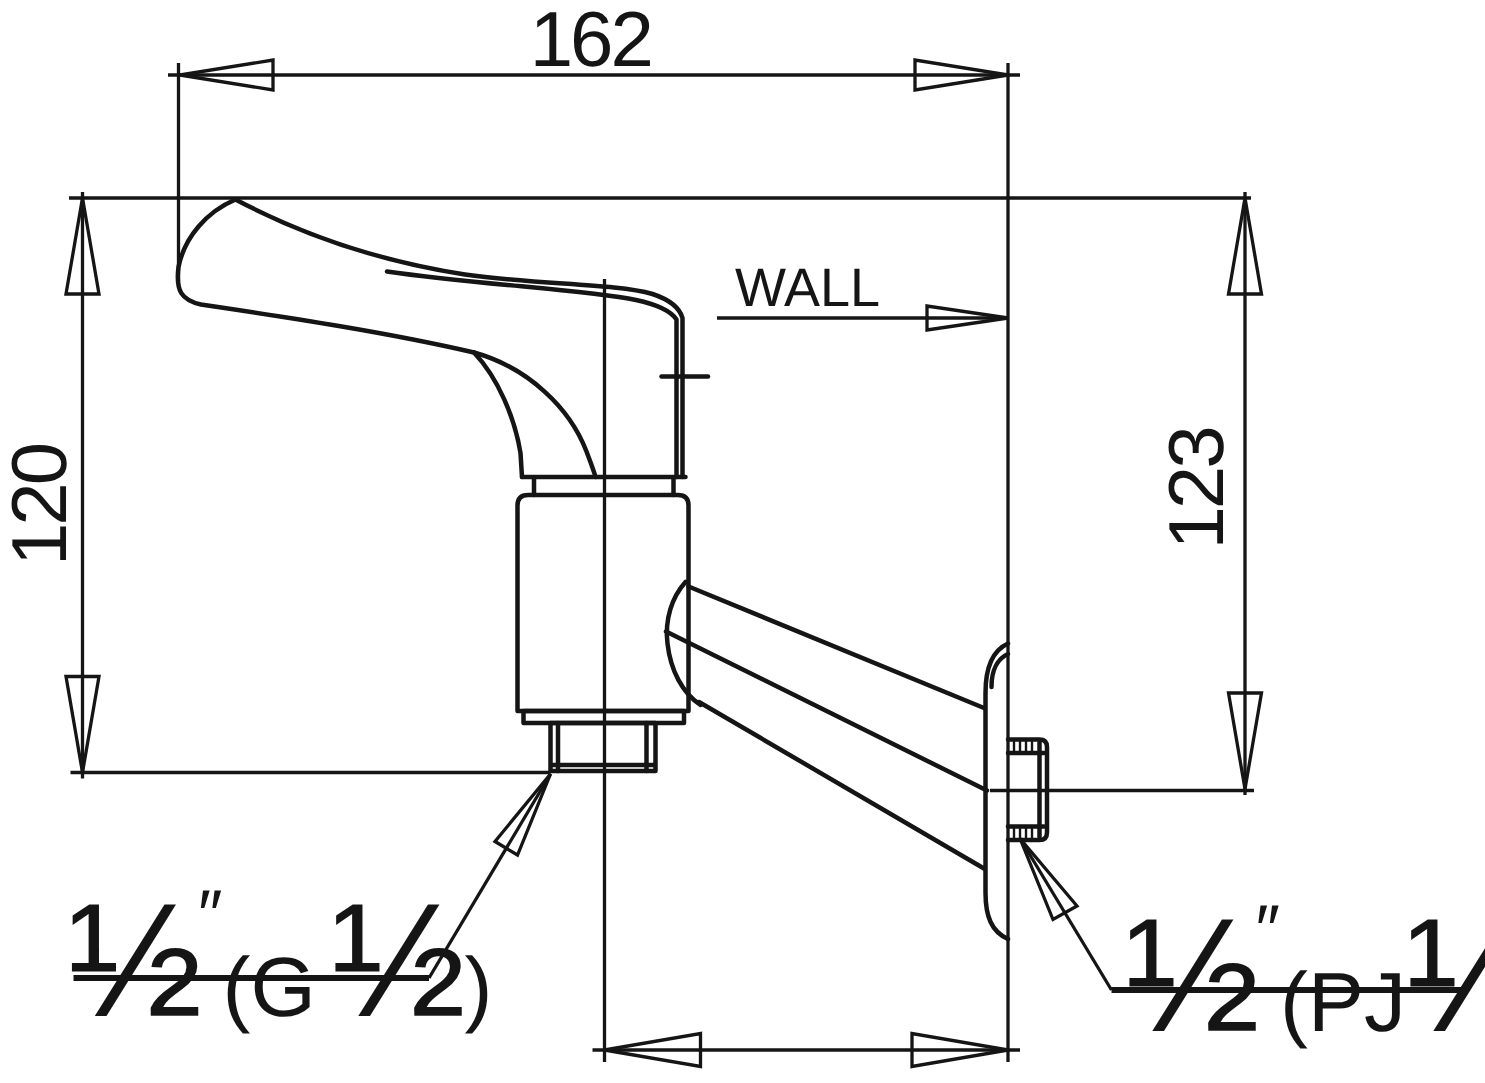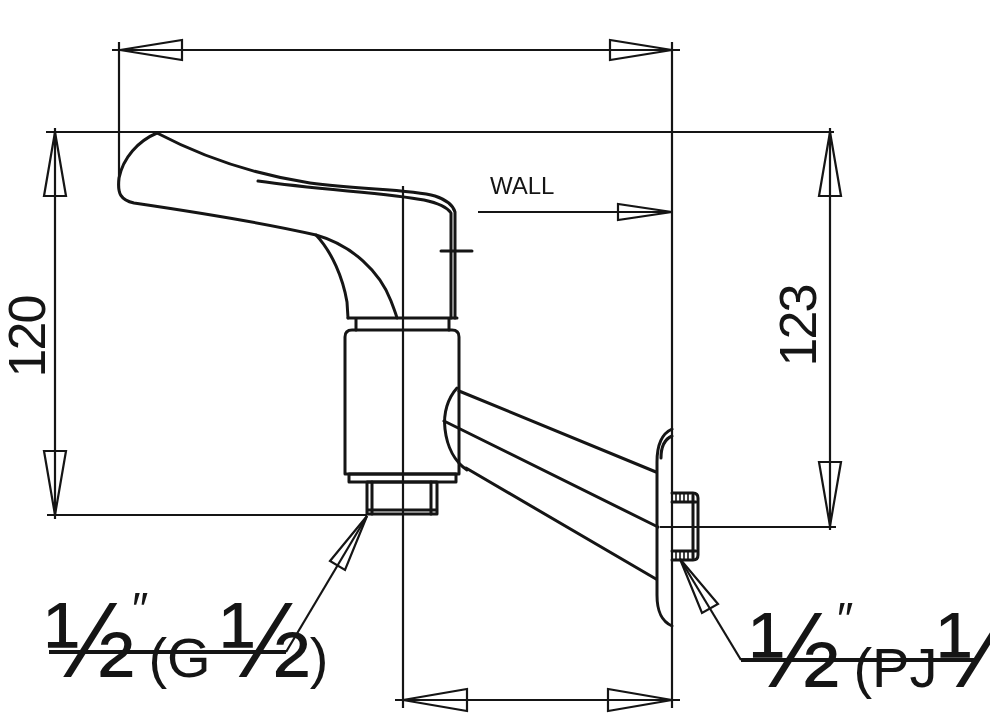--- a/index.html
+++ b/index.html
@@ -17,21 +17,21 @@
     font-size:52px;
     letter-spacing:-2px;
     text-align:center;
     line-height:1;
   }
   .rot{
     transform:rotate(-90deg);
     transform-origin:50% 50%;
   }
   .wall{
-    font-size:24px;
+    font-size:36px;
     letter-spacing:0px;
     line-height:1;
   }
   .thread{
     line-height:112px;
     font-size:56px;
   }
   .thread .frac{font-size:108px;letter-spacing:-3px;}
   .thread .prime{font-size:46px;vertical-align:52px;letter-spacing:-2px;}
   .thread .mid{font-size:56px;}
@@ -124,20 +124,21 @@
       <line x1="680" y1="493" x2="680" y2="502"></line>
       <line x1="684" y1="493" x2="684" y2="502"></line>
       <line x1="688" y1="493" x2="688" y2="502"></line>
       <line x1="676" y1="551" x2="676" y2="560"></line>
       <line x1="680" y1="551" x2="680" y2="560"></line>
       <line x1="684" y1="551" x2="684" y2="560"></line>
       <line x1="688" y1="551" x2="688" y2="560"></line>
     </g>
   </svg>
 
+  <div class="txt dim" style="left:296px;top:1px;width:195px;">162</div>
 
   <div class="txt dim rot" style="left:-44px;top:312px;width:140px;height:50px;">120</div>
 
   <div class="txt dim rot" style="left:727px;top:301px;width:140px;height:50px;">123</div>
 
 
   <div class="txt wall" style="left:490px;top:174px;">WALL</div>
 
   <div class="txt thread" style="left:45px;top:553px;">
     <span class="frac">½</span><span class="prime">″</span><span class="mid tight">(G</span><span class="frac gap">½</span><span class="mid tight">)</span>

